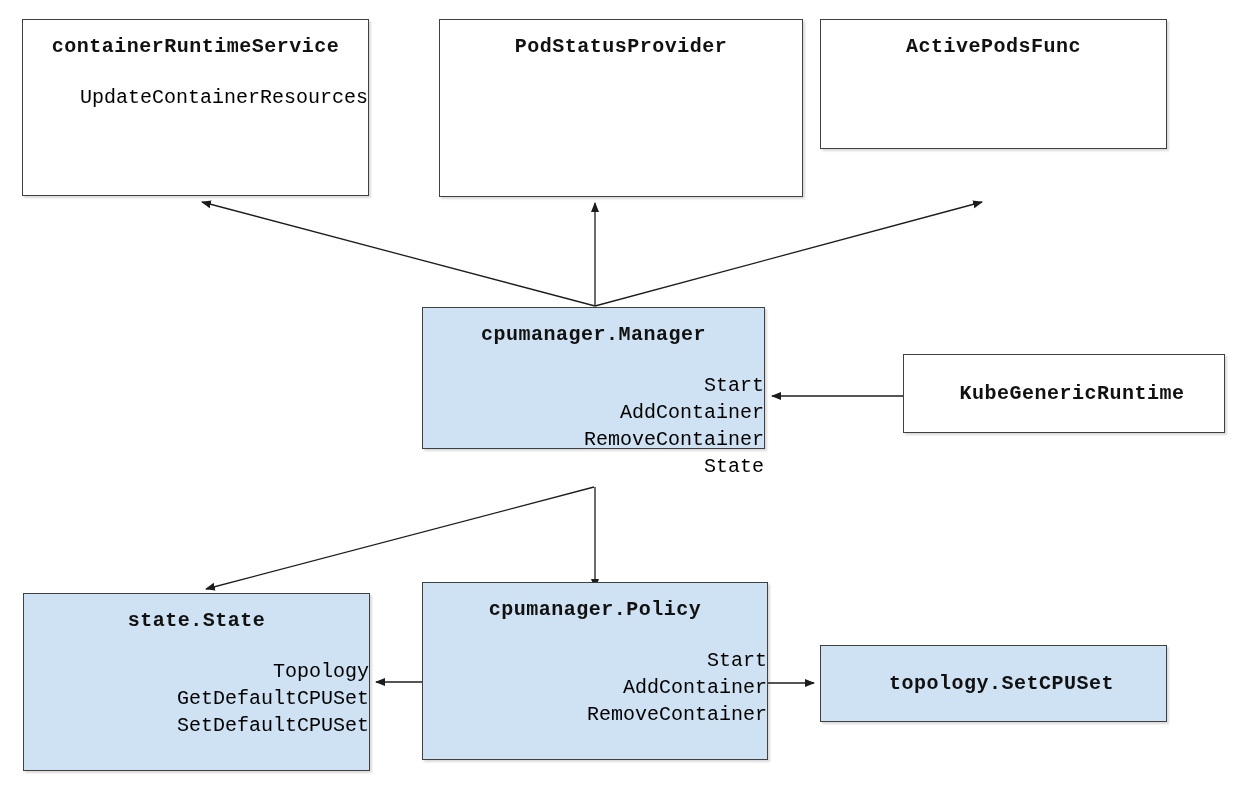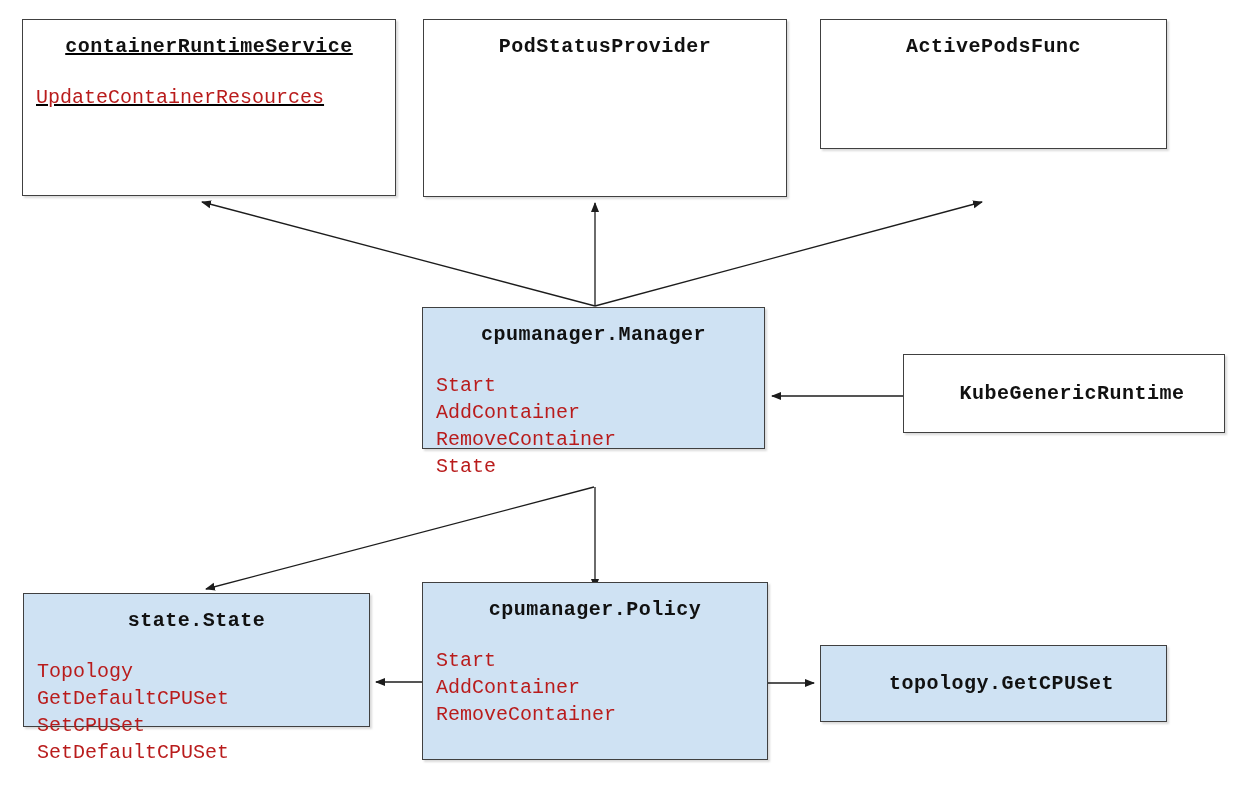--- a/index.html
+++ b/index.html
@@ -43,30 +43,31 @@
     display: flex;
     align-items: center;
     justify-content: center;
   }
   .node.center-v .node-title { margin-top: 0; padding-left: 16px; }
   .node-methods {
     margin-top: 26px;
     padding-left: 13px;
     font-size: 20px;
     line-height: 27px;
-    color: #b91c1c;
+    color: #000000;
     white-space: nowrap;
+    text-align: right;
   }
   
-  #node-crs { left: 22px;  top: 19px;  width: 374px; height: 177px; text-decoration: underline; }
-  #node-psp { left: 423px; top: 19px;  width: 364px; height: 178px; }
+  #node-crs { left: 22px;  top: 19px;  width: 347px; height: 177px; }
+  #node-psp { left: 439px; top: 19px;  width: 364px; height: 178px; }
   #node-apf { left: 820px; top: 19px;  width: 347px; height: 130px; }
   #node-mgr { left: 422px; top: 307px; width: 343px; height: 142px; }
   #node-kgr { left: 903px; top: 354px; width: 322px; height: 79px;  }
-  #node-ss  { left: 23px;  top: 593px; width: 347px; height: 134px; }
+  #node-ss  { left: 23px;  top: 593px; width: 347px; height: 178px; }
   #node-pol { left: 422px; top: 582px; width: 346px; height: 178px; }
   #node-top { left: 820px; top: 645px; width: 347px; height: 77px;  }
 </style>
 </head>
 <body>
 
 <div class="canvas">
 
   <svg class="edges" viewBox="0 0 1258 788">
     <defs>
@@ -111,31 +112,30 @@
 
   <div class="node center-v" id="node-kgr">
     <div class="node-title">KubeGenericRuntime</div>
   </div>
 
   <div class="node blue" id="node-ss">
     <div class="node-title">state.State</div>
     <div class="node-methods">
       <div>Topology</div>
       <div>GetDefaultCPUSet</div>
-      <div>SetCPUSet</div>
       <div>SetDefaultCPUSet</div>
     </div>
   </div>
 
   <div class="node blue" id="node-pol">
     <div class="node-title">cpumanager.Policy</div>
     <div class="node-methods">
       <div>Start</div>
       <div>AddContainer</div>
       <div>RemoveContainer</div>
     </div>
   </div>
 
   <div class="node blue center-v" id="node-top">
-    <div class="node-title">topology.GetCPUSet</div>
+    <div class="node-title">topology.SetCPUSet</div>
   </div>
 
 </div>
 
 </body></html>

